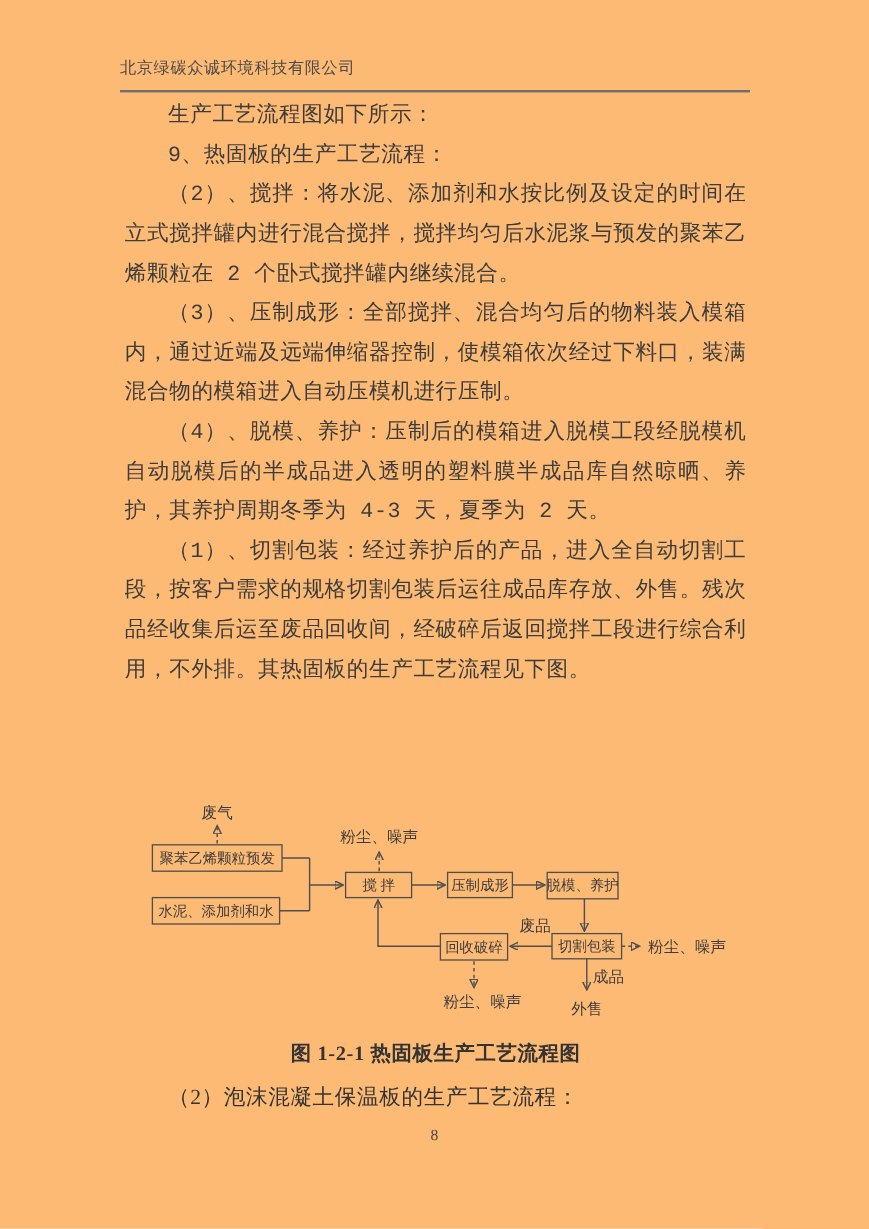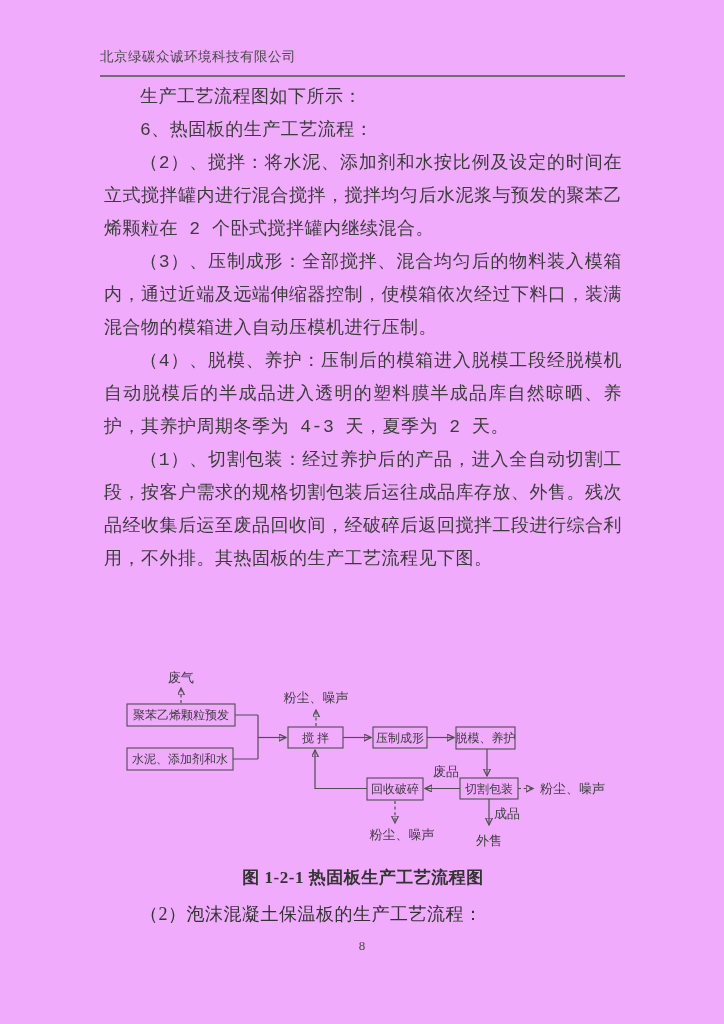--- a/index.html
+++ b/index.html
@@ -1,18 +1,18 @@
 <!DOCTYPE html>
 <html><head>
 <meta charset="utf-8">
 <style>
   html,body{margin:0;padding:0;background:#e9e9e9;}
   .page{
     position:relative;width:724px;height:1024px;margin:0 auto;
-    background:#f0abfc;overflow:hidden;
+    background:#fdba74;overflow:hidden;
     font-family:"Liberation Serif","DejaVu Serif",serif;
     color:#3e3e3e;
   }
   .header{
     position:absolute;top:48px;left:100px;right:99px;
     display:flex;justify-content:space-between;align-items:flex-end;
     font-size:13.5px;color:#4a4a4a;letter-spacing:0.5px;
     border-bottom:2px solid #6f6f6f;padding-bottom:9px;
   }
   .content{
@@ -49,21 +49,21 @@
 <body>
 
 <div class="page">
 
   <div class="header">
     <span>北京绿碳众诚环境科技有限公司</span>
   </div>
 
   <div class="content">
     <p>生产工艺流程图如下所示：</p>
-    <p>6、热固板的生产工艺流程：</p>
+    <p>9、热固板的生产工艺流程：</p>
     <p>（2）、搅拌：将水泥、添加剂和水按比例及设定的时间在立式搅拌罐内进行混合搅拌，搅拌均匀后水泥浆与预发的聚苯乙烯颗粒在 2 个卧式搅拌罐内继续混合。</p>
     <p>（3）、压制成形：全部搅拌、混合均匀后的物料装入模箱内，通过近端及远端伸缩器控制，使模箱依次经过下料口，装满混合物的模箱进入自动压模机进行压制。</p>
     <p>（4）、脱模、养护：压制后的模箱进入脱模工段经脱模机自动脱模后的半成品进入透明的塑料膜半成品库自然晾晒、养护，其养护周期冬季为 4-3 天，夏季为 2 天。</p>
     <p>（1）、切割包装：经过养护后的产品，进入全自动切割工段，按客户需求的规格切割包装后运往成品库存放、外售。残次品经收集后运至废品回收间，经破碎后返回搅拌工段进行综合利用，不外排。其热固板的生产工艺流程见下图。</p>
   </div>
 
   <svg class="flowchart" width="724" height="200" viewBox="0 0 724 200">
     <defs>
       <marker id="arr" markerUnits="userSpaceOnUse" markerWidth="8" markerHeight="8" refX="7" refY="3.5" orient="auto">
         <path d="M0,0 L7,3.5 L0,7 Z" fill="#4f4f4f" stroke="none"></path>

